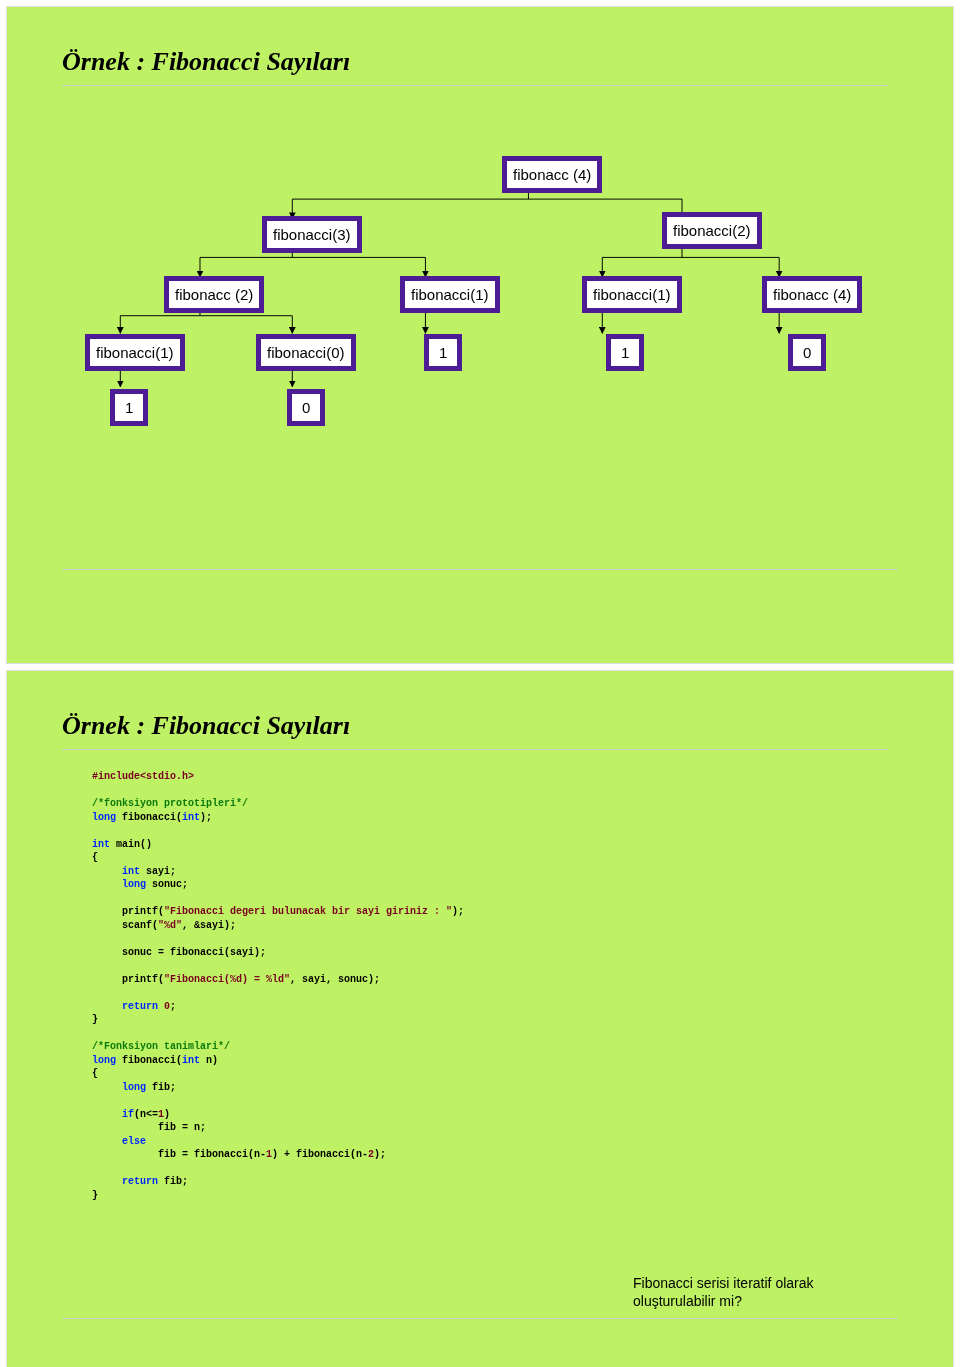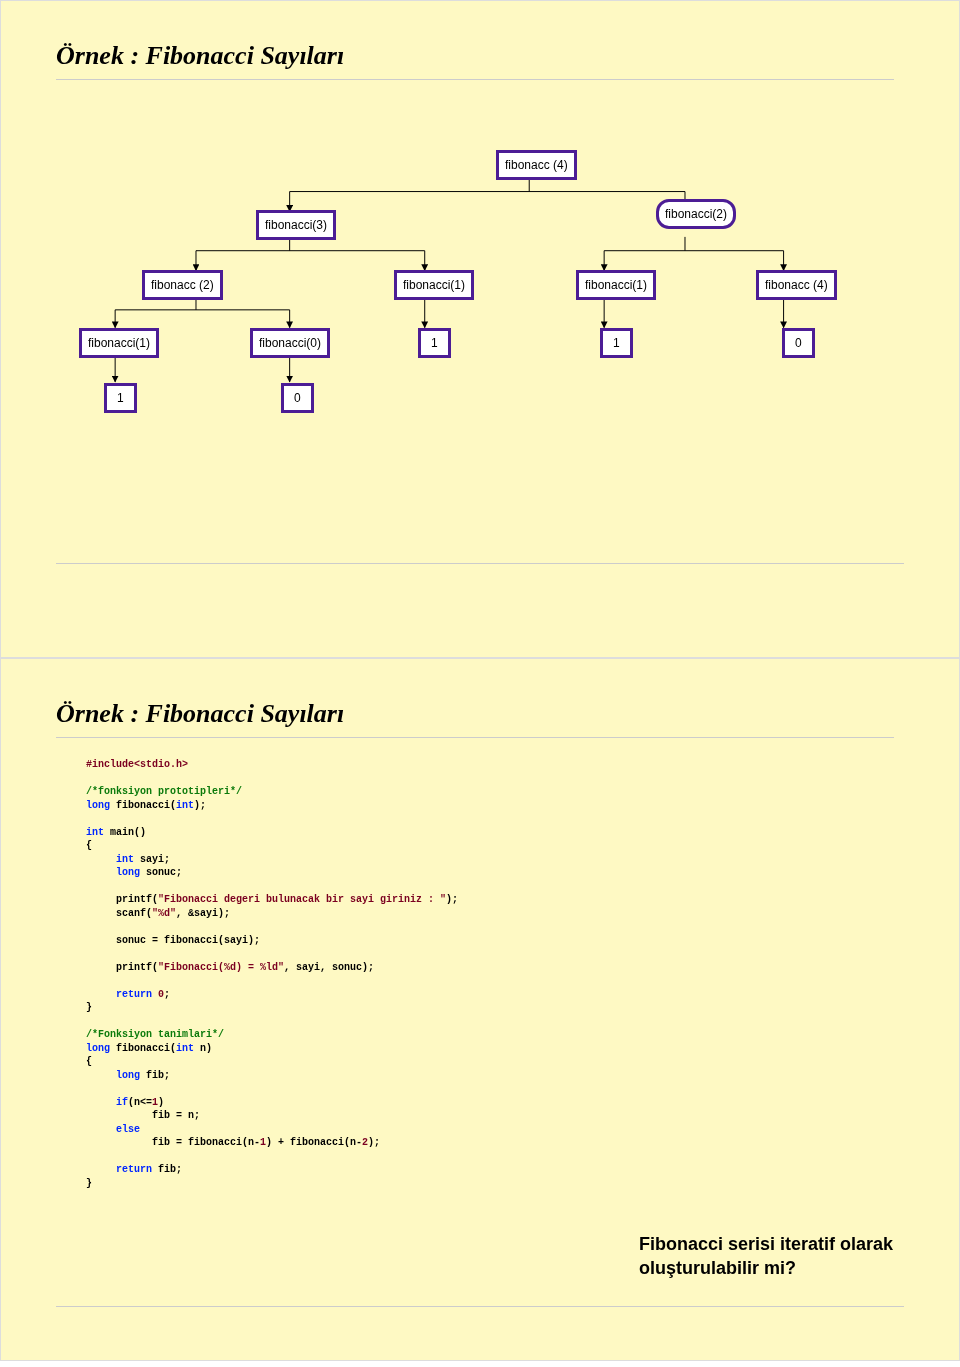--- a/index.html
+++ b/index.html
@@ -5,24 +5,24 @@
   * { box-sizing: border-box; }
   body {
     margin: 0;
     padding: 0;
     background: #fff;
     font-family: Arial, Helvetica, sans-serif;
     width: 960px;
   }
   .slide {
     border: 1px solid #ddd;
-    margin: 0;
+    margin: 6px;
     padding: 40px 65px 40px 55px;
     position: relative;
-    background: #fef9c3;
+    background: #bef264;
   }
   .slide-1 { height: 658px; }
   .slide-2 { height: 703px; }
   .title {
     font-family: "Comic Sans MS", "Chalkboard SE", cursive;
     font-style: italic;
     font-size: 26px;
     font-weight: bold;
     color: #000;
     margin: 0 0 8px 0;
@@ -39,23 +39,23 @@
     left: 55px; right: 55px;
   }
   
   .diagram {
     position: relative;
     height: 320px;
     margin-top: 60px;
   }
   .node {
     position: absolute;
-    border: 3px solid #4c1d95;
+    border: 5px solid #4c1d95;
     background: #fff;
-    font-size: 12px;
+    font-size: 15px;
     text-align: center;
     padding: 5px 6px;
     white-space: nowrap;
   }
   svg.lines {
     position: absolute;
     left: 0; top: 0;
     width: 100%; height: 100%;
     overflow: visible;
   }
@@ -69,24 +69,24 @@
     white-space: pre;
   }
   .tok-pp { color: #7b0020; }
   .tok-cm { color: #0b7a0b; }
   .tok-kw { color: #0026ff; }
   .tok-str{ color: #7b0020; }
   .tok-num{ color: #7b0020; }
   .question {
     position: absolute;
     right: 60px;
-    bottom: 80px;
+    bottom: 62px;
     width: 260px;
-    font-size: 18px;
-    font-weight: bold;
+    font-size: 14px;
+    font-weight: normal;
     line-height: 1.3;
   }
 </style>
 </head>
 <body>
 
 <div class="slide slide-1">
   <h2 class="title">Örnek : Fibonacci Sayıları</h2>
   <hr class="rule">
 
@@ -122,23 +122,23 @@
       <line x1="556" y1="156" x2="556" y2="188" stroke="#000" marker-end="url(#ah)"></line>
       <line x1="738" y1="156" x2="738" y2="188" stroke="#000" marker-end="url(#ah)"></line>
 
       <line x1="60" y1="214" x2="60" y2="243" stroke="#000" marker-end="url(#ah)"></line>
       <line x1="237" y1="214" x2="237" y2="243" stroke="#000" marker-end="url(#ah)"></line>
     </svg>
 
     <div class="node" style="left:440px; top:10px;">fibonacc (4)</div>
 
     <div class="node" style="left:200px; top:70px;">fibonacci(3)</div>
-    <div class="node" style="left:600px; top:59px;border-radius:13px;">fibonacci(2)</div>
+    <div class="node" style="left:600px; top:66px;">fibonacci(2)</div>
 
-    <div class="node" style="left:86px; top:130px;">fibonacc (2)</div>
+    <div class="node" style="left:102px; top:130px;">fibonacc (2)</div>
     <div class="node" style="left:338px; top:130px;">fibonacci(1)</div>
     <div class="node" style="left:520px; top:130px;">fibonacci(1)</div>
     <div class="node" style="left:700px; top:130px;">fibonacc (4)</div>
 
     <div class="node" style="left:23px; top:188px;">fibonacci(1)</div>
     <div class="node" style="left:194px; top:188px;">fibonacci(0)</div>
     <div class="node" style="left:362px; top:188px; padding:5px 10px;">1</div>
     <div class="node" style="left:544px; top:188px; padding:5px 10px;">1</div>
     <div class="node" style="left:726px; top:188px; padding:5px 10px;">0</div>
 

